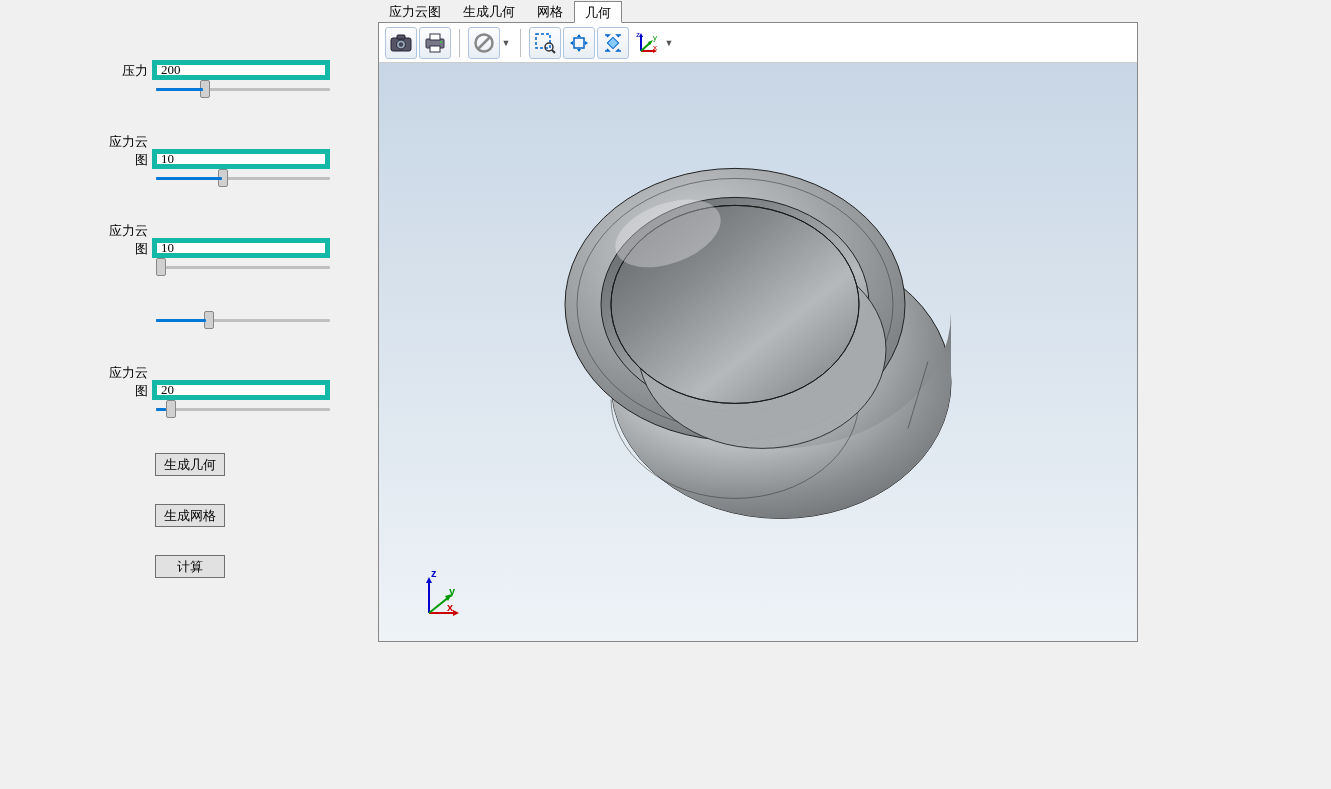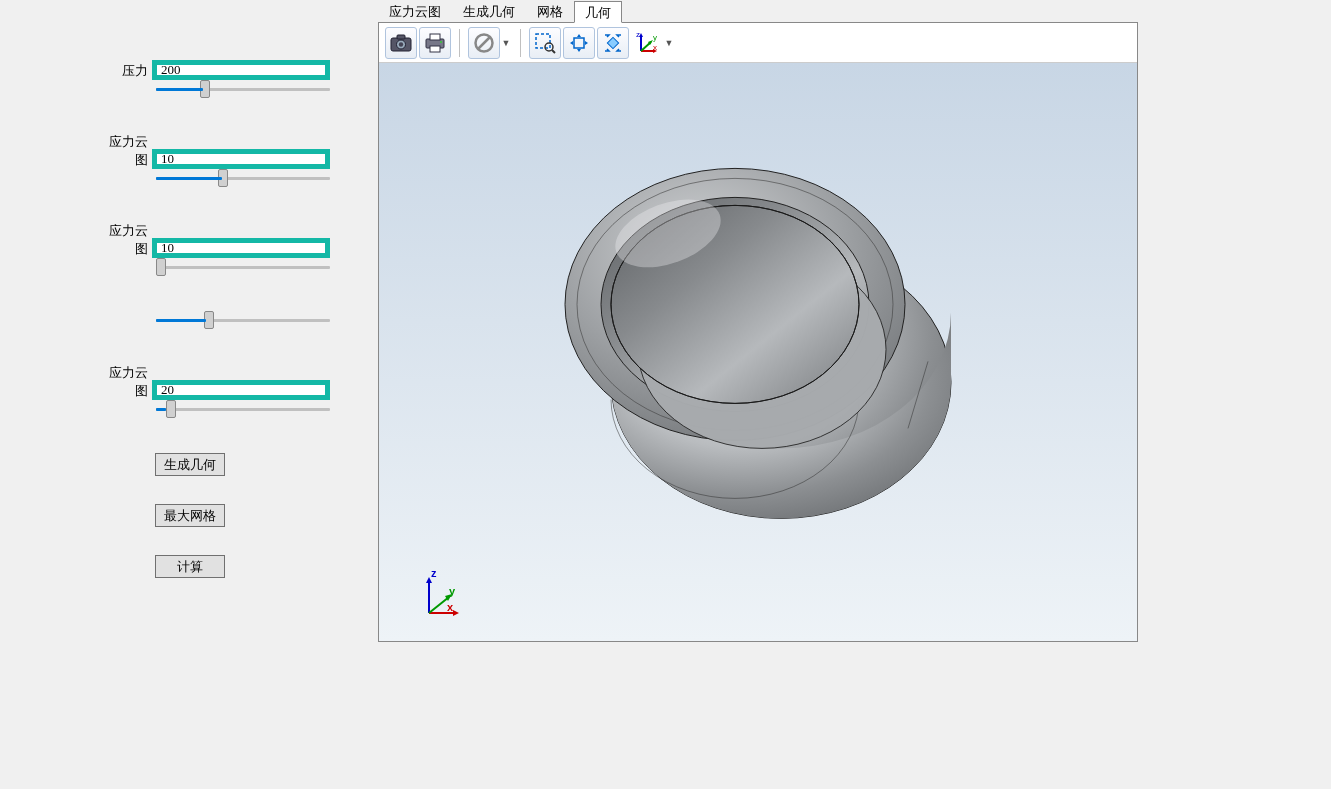--- a/index.html
+++ b/index.html
@@ -233,21 +233,21 @@
     <span class="param-label">应力云图</span>
     <input class="param-input" value="20" style="">
   </div>
   <div class="slider-container">
     <div class="slider-fill" style="width:6%"></div>
     <input type="range" class="slider" min="0" max="100" value="6" style="">
   </div>
 
   <div class="buttons-area">
     <button class="action-btn">生成几何</button>
-    <button class="action-btn">最大网格</button>
+    <button class="action-btn">生成网格</button>
     <button class="action-btn">计算</button>
   </div>
 </div>
 
 <div class="viewer-area">
   <div class="tabs">
     <div class="tab">应力云图</div>
     <div class="tab">生成几何</div>
     <div class="tab">网格</div>
     <div class="tab active">几何</div>

